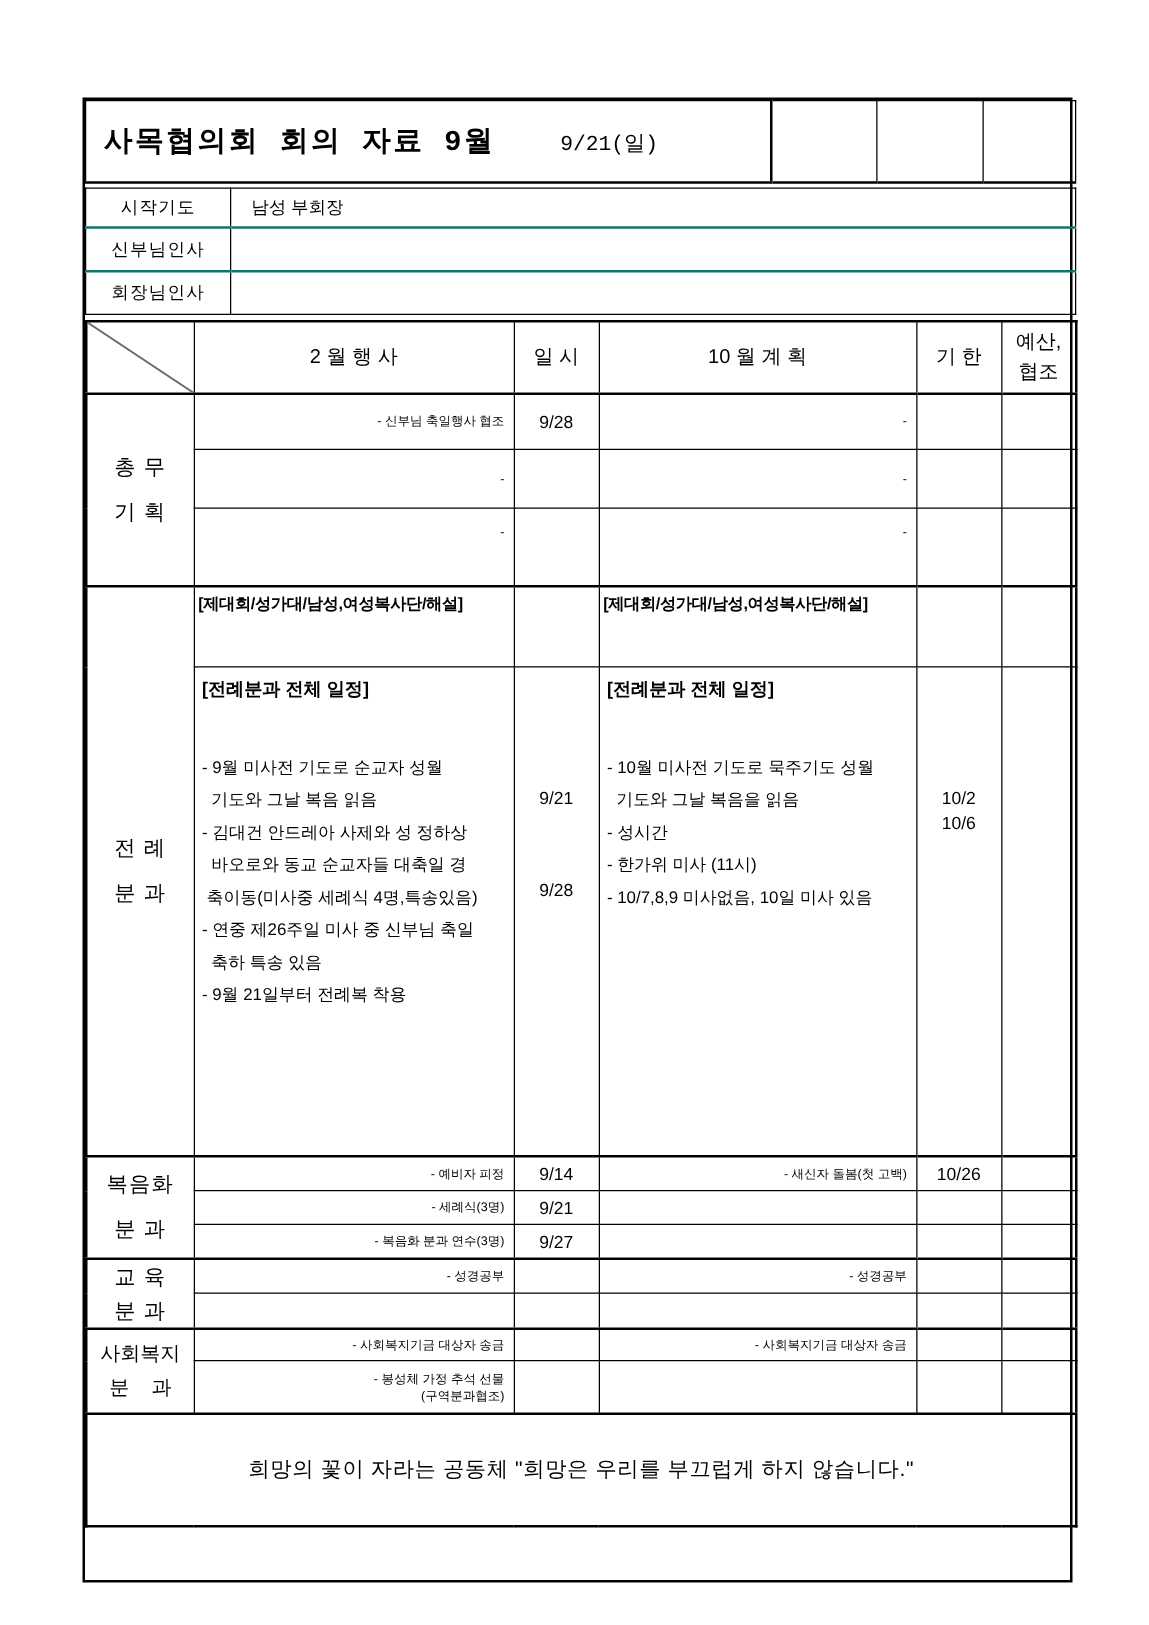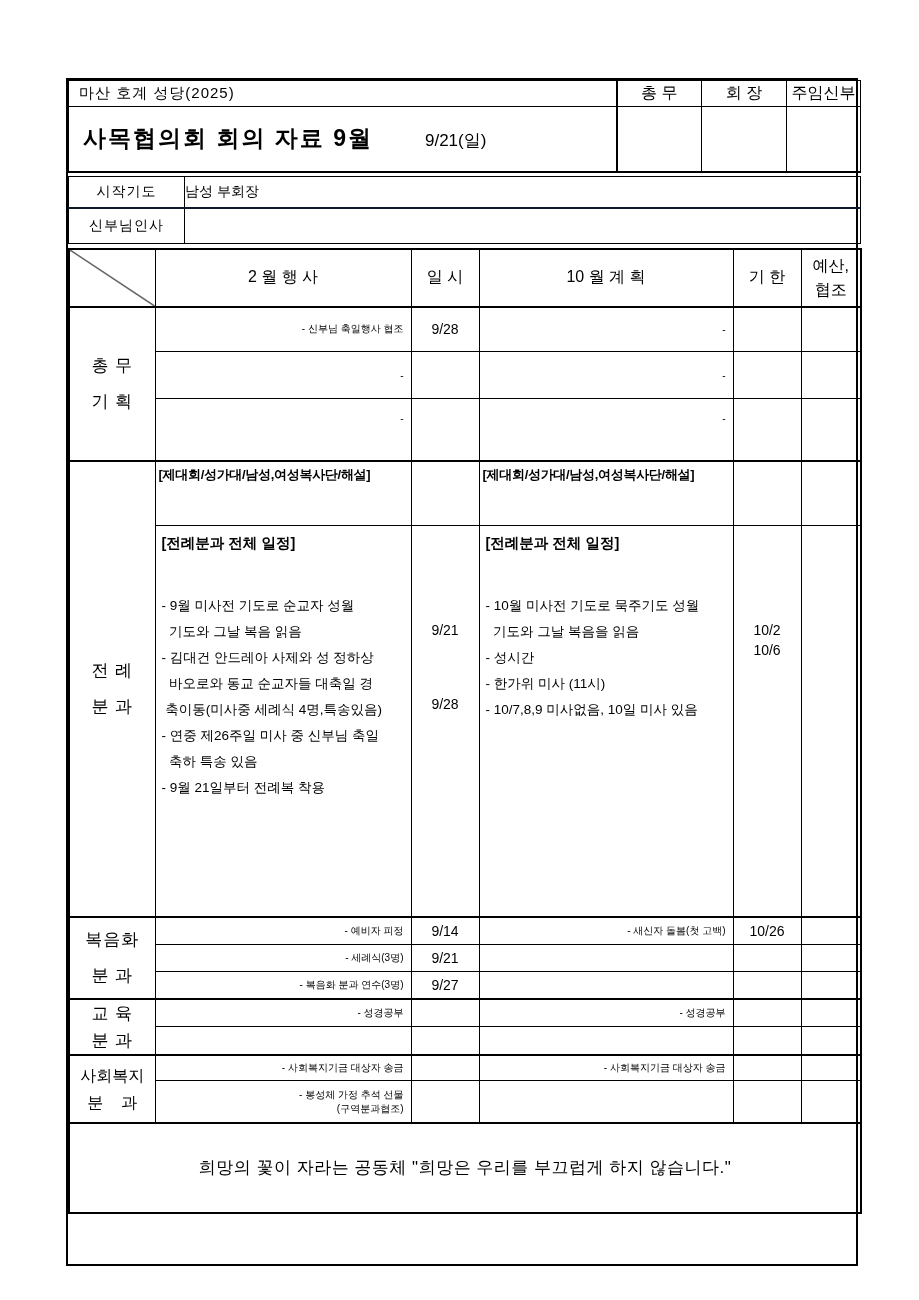--- a/index.html
+++ b/index.html
@@ -11,34 +11,34 @@
   .doc {
     position:absolute; left:66px; top:78px; width:792px; height:1188px;
     border:2px solid #000; background:#fff;
   }
   table { border-collapse:collapse; width:100%; table-layout:fixed; }
   td, th { border:1px solid #000; overflow:hidden; font-weight:normal; }
 
   
   .head-table td { vertical-align:middle; }
   .org-cell { font-size:15px; padding:2px 10px; letter-spacing:1px; }
-  .title-cell { padding:4px 14px; }
+  .title-cell { padding:4px 14px;font-family:Liberation Mono, monospace; }
   .title-line { display:flex; align-items:baseline; }
   .doc-title { font-size:23px; font-weight:bold; letter-spacing:2px; }
   .title-date { font-size:17px; margin-left:52px; }
   .appr-hdr { font-size:16px; text-align:center; padding:2px 0; }
   .lthick { border-left:2px solid #000; }
   .head-table tr:last-child td { border-bottom:2px solid #000; }
 
   
   .open-table { margin-top:3px; }
   .open-table td { font-size:14px; }
   .open-label { font-size:16px; text-align:center; letter-spacing:1px; }
-  .open-value { padding:2px 0; }
-  tr.g td { border-top:2px solid #0f172a;margin-top:16px; }
+  .open-value { padding:2px 16px; }
+  tr.g td { border-top:2px solid #0f766e;margin-top:16px; }
 
   
   .main-table { margin-top:4px; border:2px solid #000; }
   .main-table th { font-size:16px; text-align:center; border-bottom:2px solid #000; }
   tr.sec td { border-top:2px solid #000; }
   .pre { white-space:pre-wrap; }
   .corner { position:relative; padding:0; border-bottom:2px solid #000; }
   .corner svg { position:absolute; inset:0; width:100%; height:100%; }
   .budget-hdr { font-size:15px; line-height:1.5; }
   .cat { font-size:17px; text-align:center; line-height:2.1; letter-spacing:1px; padding:0 2px; }
@@ -61,26 +61,20 @@
   <div class="doc">
 
     <table class="head-table">
       <colgroup>
           <col style="width:548px">
           <col style="width:85px">
           <col style="width:85px">
           <col style="width:74px">
         </colgroup>
       <tbody>
-          <tr style="height:25px">
-        <td class="org-cell">마산 호계 성당(2025)</td>
-        <td class="appr-hdr lthick">총 무</td>
-        <td class="appr-hdr">회 장</td>
-        <td class="appr-hdr">주임신부</td>
-      </tr>
       <tr style="height:65px">
         <td class="title-cell">
           <div class="title-line">
             <span class="doc-title">사목협의회 회의 자료 9월</span>
             <span class="title-date">9/21(일)</span>
           </div>
         </td>
         <td class="lthick"></td>
         <td></td>
         <td></td>
@@ -93,20 +87,24 @@
           <col style="width:116px">
           <col style="width:676px">
         </colgroup>
       <tbody>
           <tr style="height:32px">
         <td class="open-label">시작기도</td>
         <td class="open-value">남성 부회장</td>
       </tr>
       <tr class="g" style="height:35px">
         <td class="open-label">신부님인사</td>
+        <td class="open-value"></td>
+      </tr>
+      <tr class="g" style="height:34px">
+        <td class="open-label">회장님인사</td>
         <td class="open-value"></td>
       </tr>
     </tbody>
       </table>
 
     <table class="main-table">
       <colgroup>
           <col style="width:86px">
           <col style="width:256px">
           <col style="width:68px">

